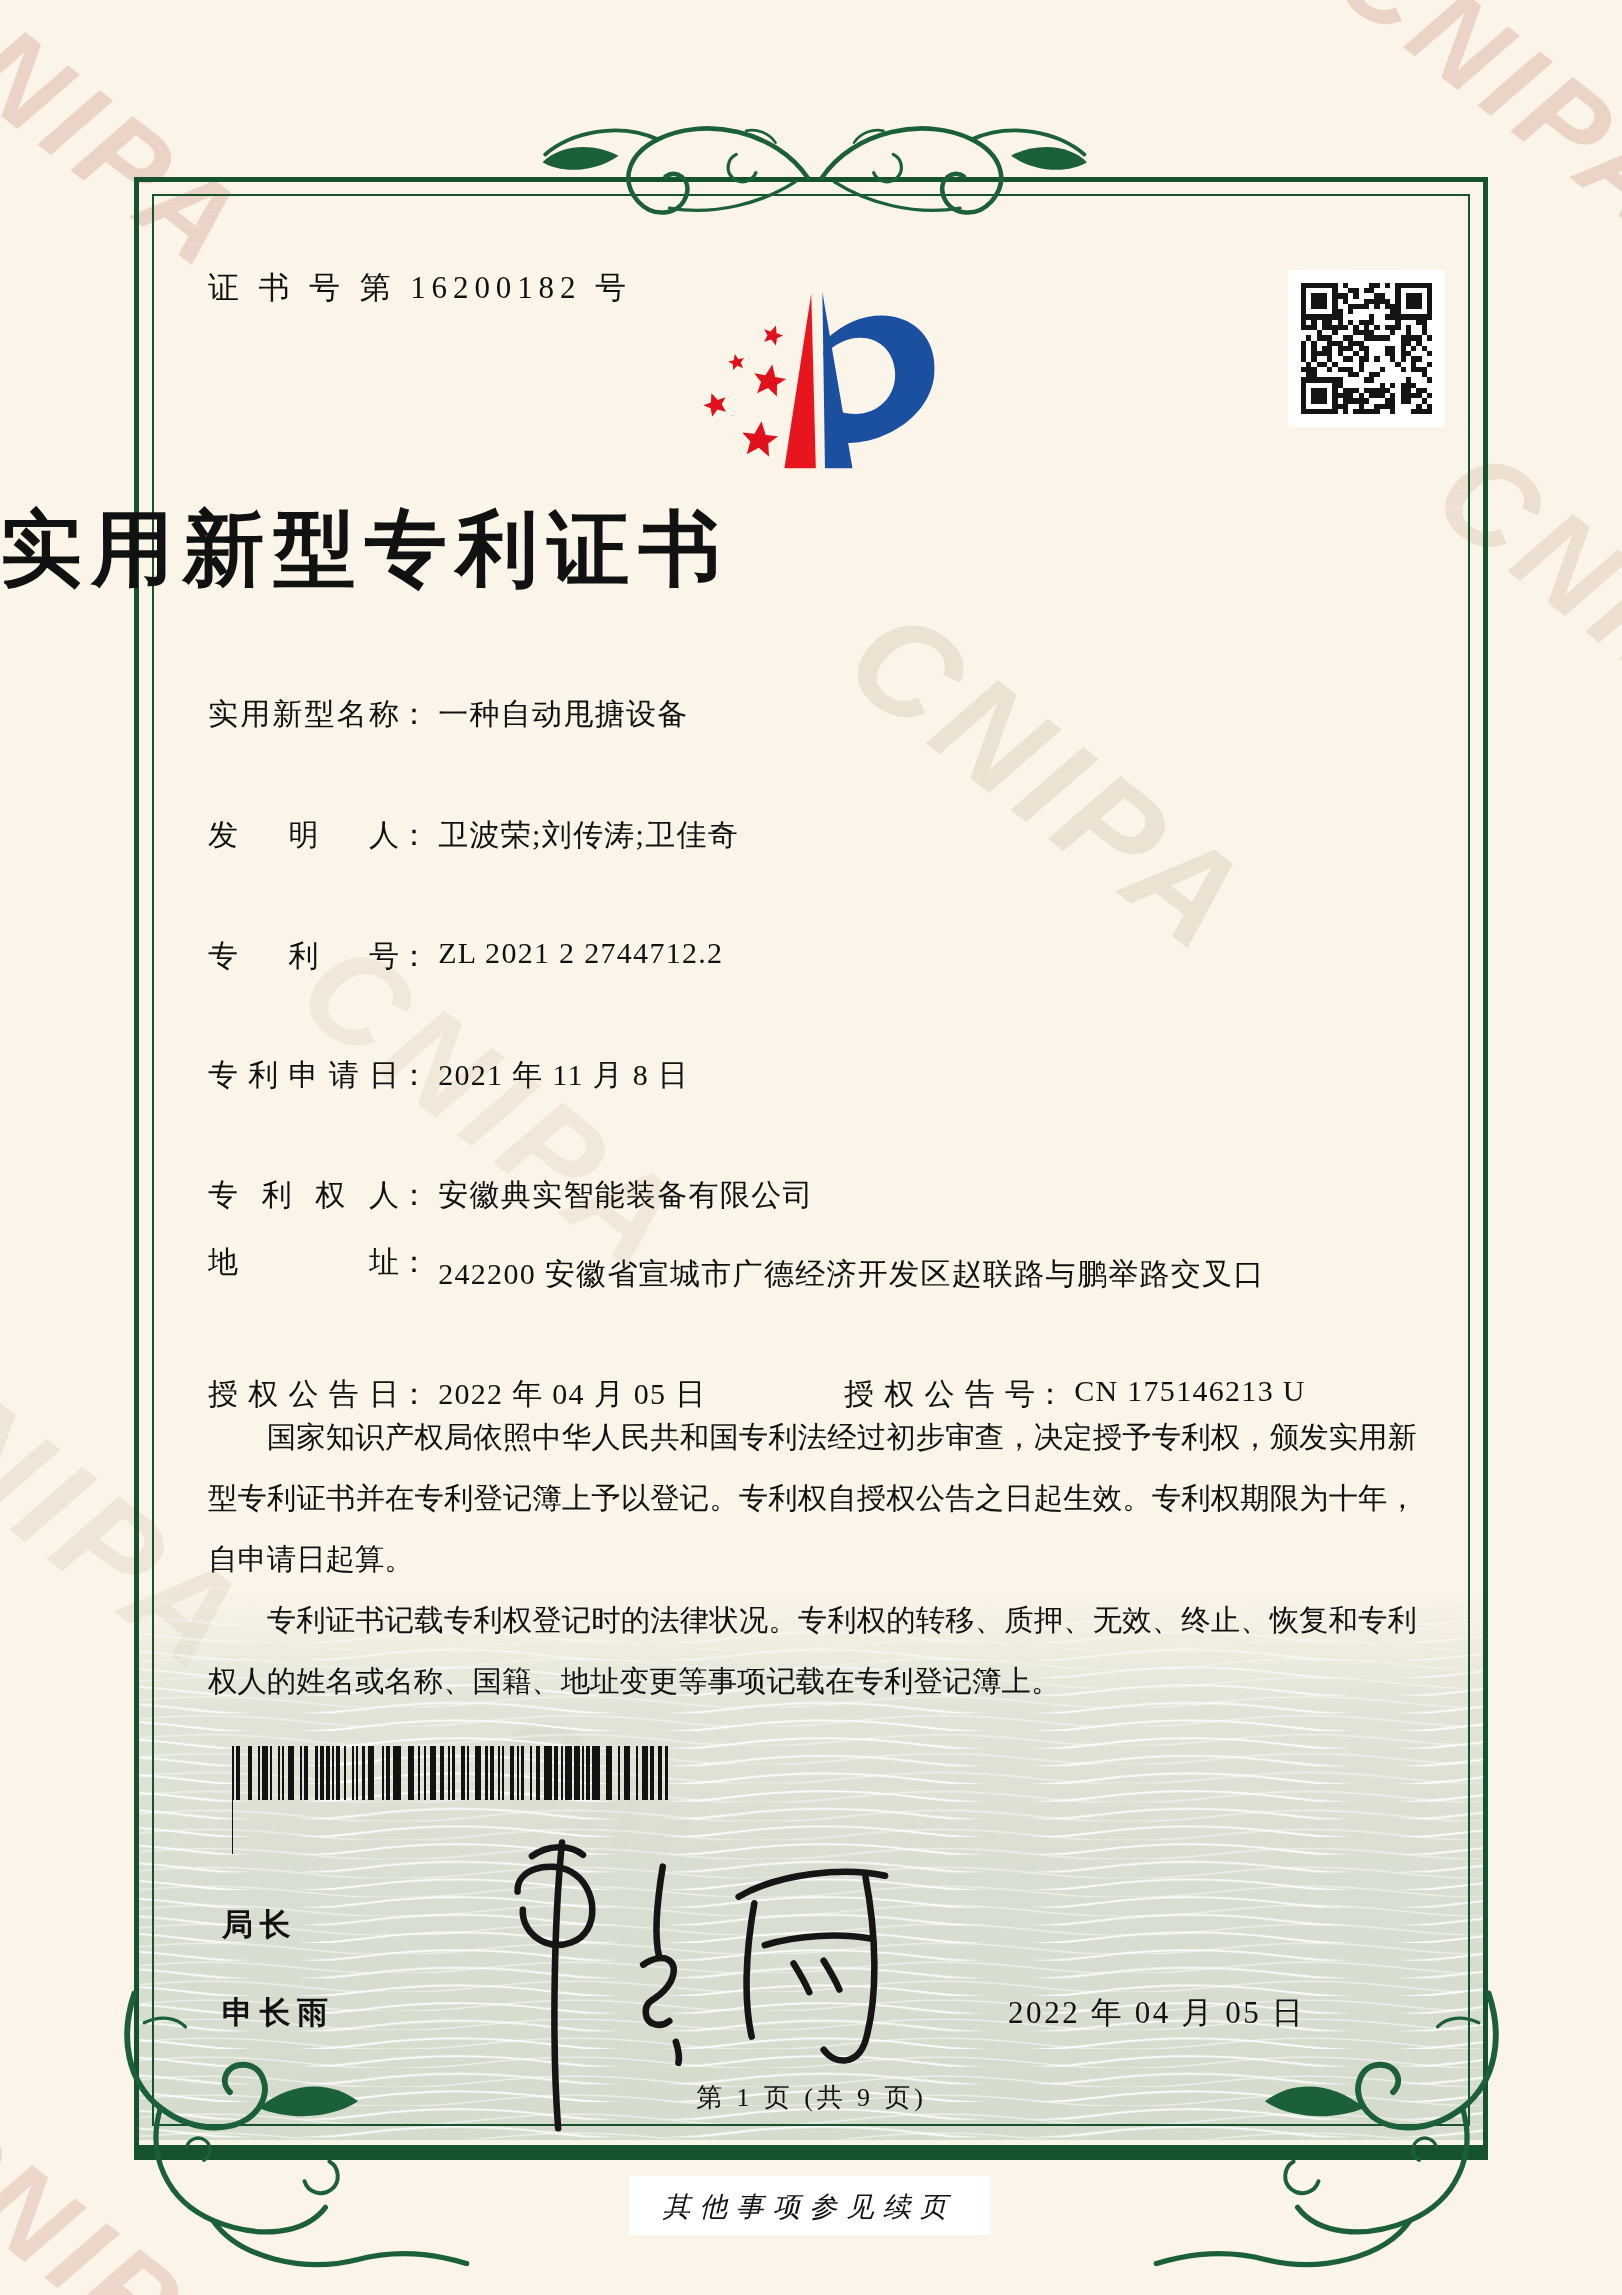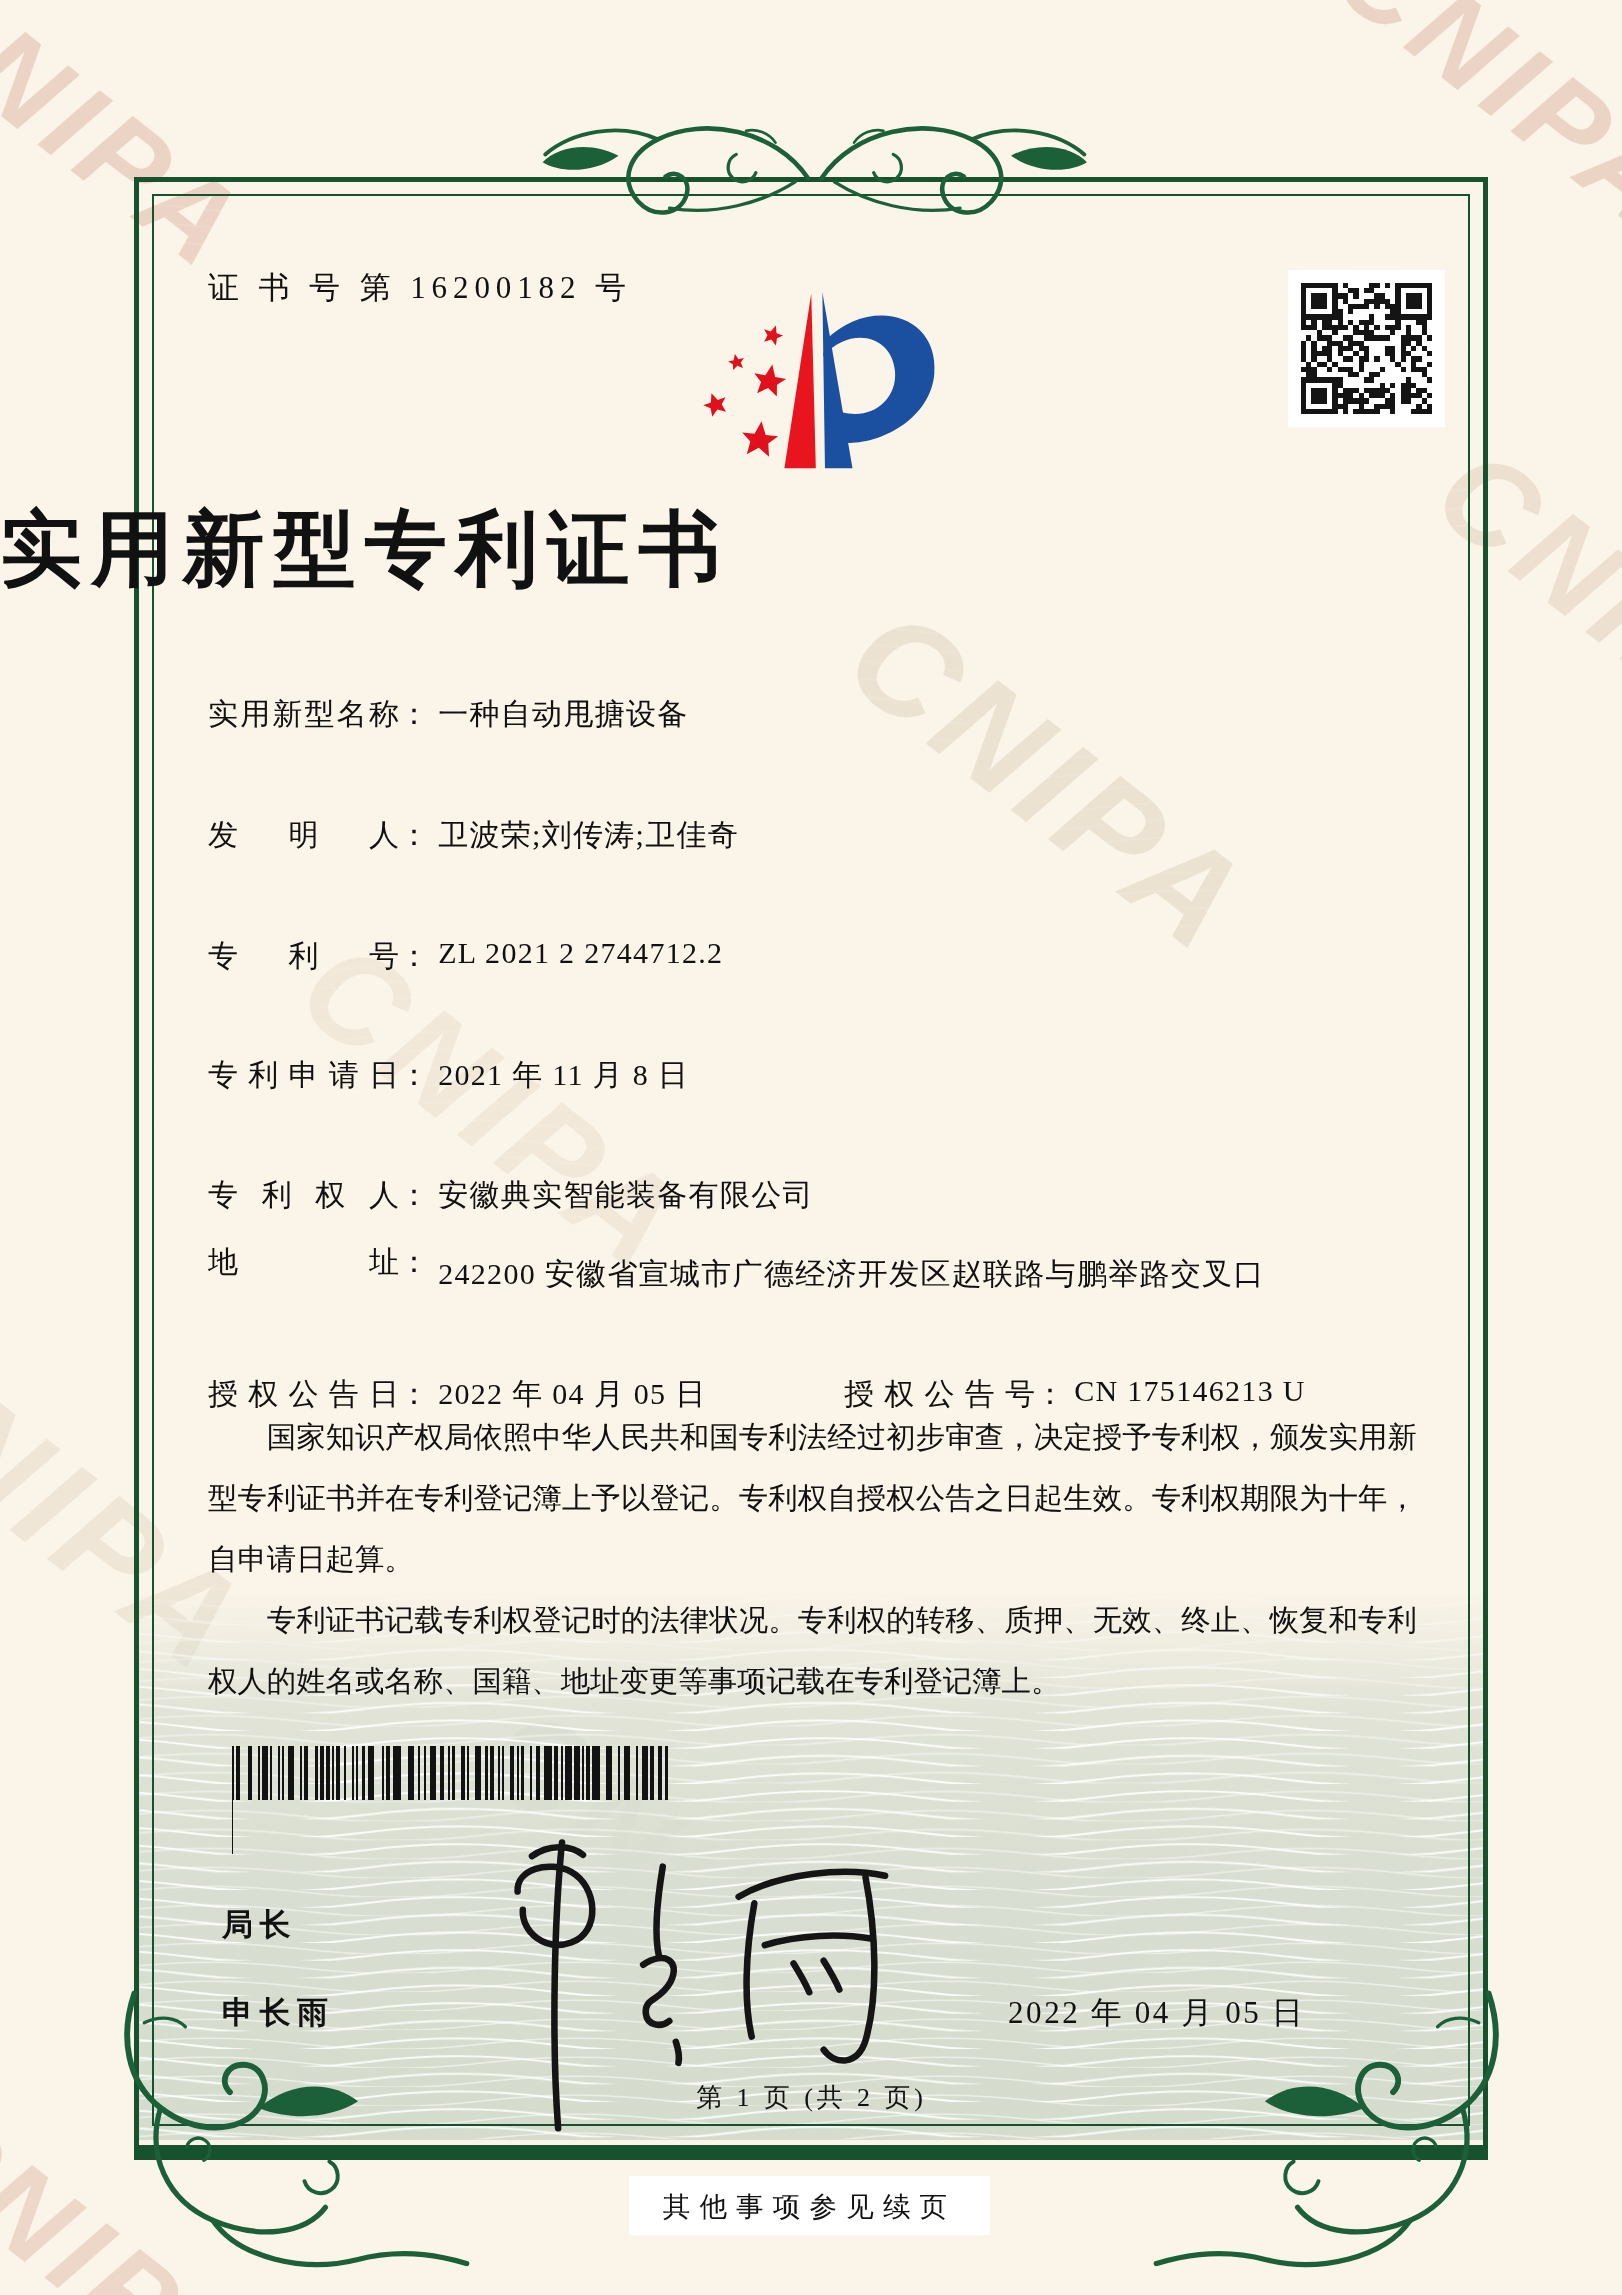--- a/index.html
+++ b/index.html
@@ -33,21 +33,21 @@
   .paras{position:absolute;left:208px;top:1407px;width:1209px;font-size:29.4px;line-height:61px;
          text-align:justify;}
   .paras p{margin:0;text-indent:2em;}
   .barcode{position:absolute;left:232px;top:1746px;width:445px;height:54px;font-size:0;z-index:6;}
   .barcode i{display:inline-block;height:54px;}
   .sigline{position:absolute;left:222px;font-size:31px;font-weight:bold;letter-spacing:6.5px;
            font-family:"Liberation Sans","DejaVu Sans",sans-serif;}
   .signature-svg{position:absolute;left:393px;top:1813px;z-index:6;}
   .issue-date{position:absolute;left:1008px;top:1992px;width:366px;font-size:31px;letter-spacing:2.6px;}
   .pageno{position:absolute;left:0;top:2080px;width:1623px;text-align:center;font-size:26px;letter-spacing:3.9px;}
-  .footer-strip{position:absolute;left:629px;top:2176px;width:361px;height:59px;background:#ffffff;z-index:6;}
+  .footer-strip{position:absolute;left:629px;top:2176px;width:361px;height:59px;background:#ffffff;z-index:6;font-style:italic;}
   .footer-note{position:absolute;left:0;top:13px;width:361px;text-align:center;font-size:27.5px;letter-spacing:9.2px;}
   
   .logo{position:absolute;left:662px;top:272px;z-index:6;}
   
   .qrbox{position:absolute;left:1288px;top:270px;width:157px;height:157px;background:#ffffff;z-index:6;}
   .qr{position:absolute;left:13px;top:13px;width:131px;height:131px;display:grid;
       grid-template-columns:repeat(25,1fr);grid-template-rows:repeat(25,1fr);}
   .qr b{background:#141414;}
   .qr s{background:#ffffff;}
 </style>
@@ -856,21 +856,21 @@
         <path d="M1152,2908 C1138,2986 1136,3060 1148,3112"></path>
         <path d="M1322,2868 C1338,2952 1342,3048 1322,3118 C1310,3156 1276,3156 1258,3132"></path>
         <path d="M1168,2972 C1220,2956 1284,2954 1330,2962"></path>
         <path d="M1212,3000 C1222,3016 1230,3030 1236,3044"></path>
         <path d="M1258,2996 C1268,3012 1276,3026 1282,3040"></path>
       </g>
     </svg>
 
     <div class="issue-date">2022 年 04 月 05 日</div>
 
-    <div class="pageno">第 1 页 (共 2 页)</div>
+    <div class="pageno">第 1 页 (共 9 页)</div>
 
     <div class="footer-strip">
       <div class="footer-note">其他事项参见续页</div>
     </div>
 
   </div>
 </div>
 
 
 </body></html>

